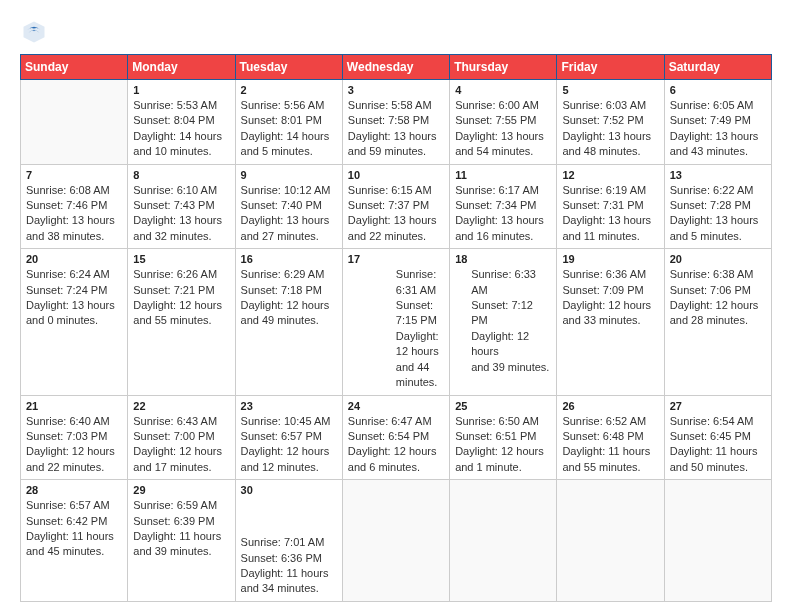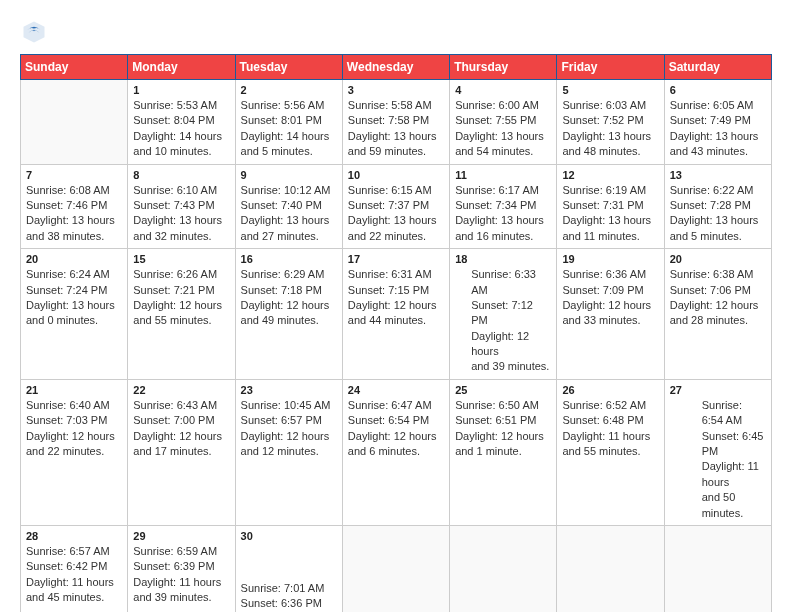--- a/index.html
+++ b/index.html
@@ -251,21 +251,21 @@
           </td>
           <td>
             <span class="day-number">16</span>
             <div class="day-info" style="white-space: pre-line;">Sunrise: 6:29 AM
 Sunset: 7:18 PM
 Daylight: 12 hours
 and 49 minutes.</div>
           </td>
           <td>
             <span class="day-number">17</span>
-            <div class="day-info" style="white-space: pre-line;">Sunrise: 6:31 AM
+            <div class="day-info" style="white-space: pre-line; margin-left: 48px;">Sunrise: 6:31 AM
 Sunset: 7:15 PM
 Daylight: 12 hours
 and 44 minutes.</div>
           </td>
           <td>
             <span class="day-number">18</span>
             <div class="day-info" style="white-space: pre-line; margin-left: 16px;">Sunrise: 6:33 AM
 Sunset: 7:12 PM
 Daylight: 12 hours
 and 39 minutes.</div>
@@ -323,21 +323,21 @@
           </td>
           <td>
             <span class="day-number">26</span>
             <div class="day-info" style="white-space: pre-line;">Sunrise: 6:52 AM
 Sunset: 6:48 PM
 Daylight: 11 hours
 and 55 minutes.</div>
           </td>
           <td>
             <span class="day-number">27</span>
-            <div class="day-info" style="white-space: pre-line; margin-left: 32px;">Sunrise: 6:54 AM
+            <div class="day-info" style="white-space: pre-line;">Sunrise: 6:54 AM
 Sunset: 6:45 PM
 Daylight: 11 hours
 and 50 minutes.</div>
           </td>
         </tr>
         <tr class="week-row">
           <td>
             <span class="day-number">28</span>
             <div class="day-info" style="white-space: pre-line;">Sunrise: 6:57 AM
 Sunset: 6:42 PM

